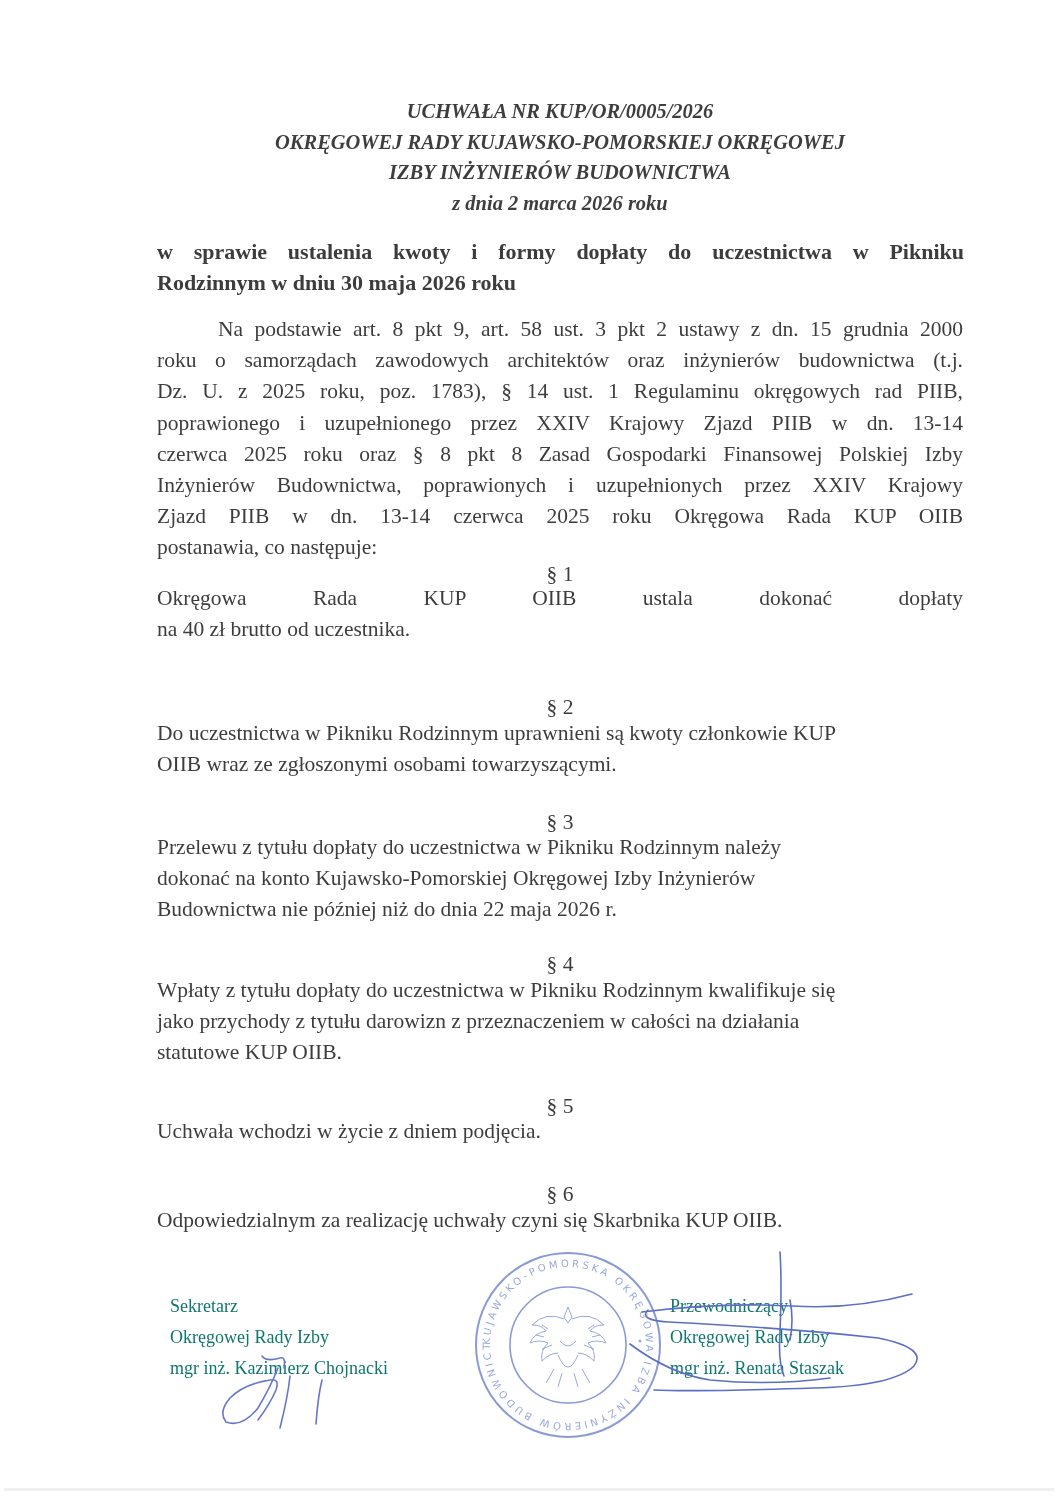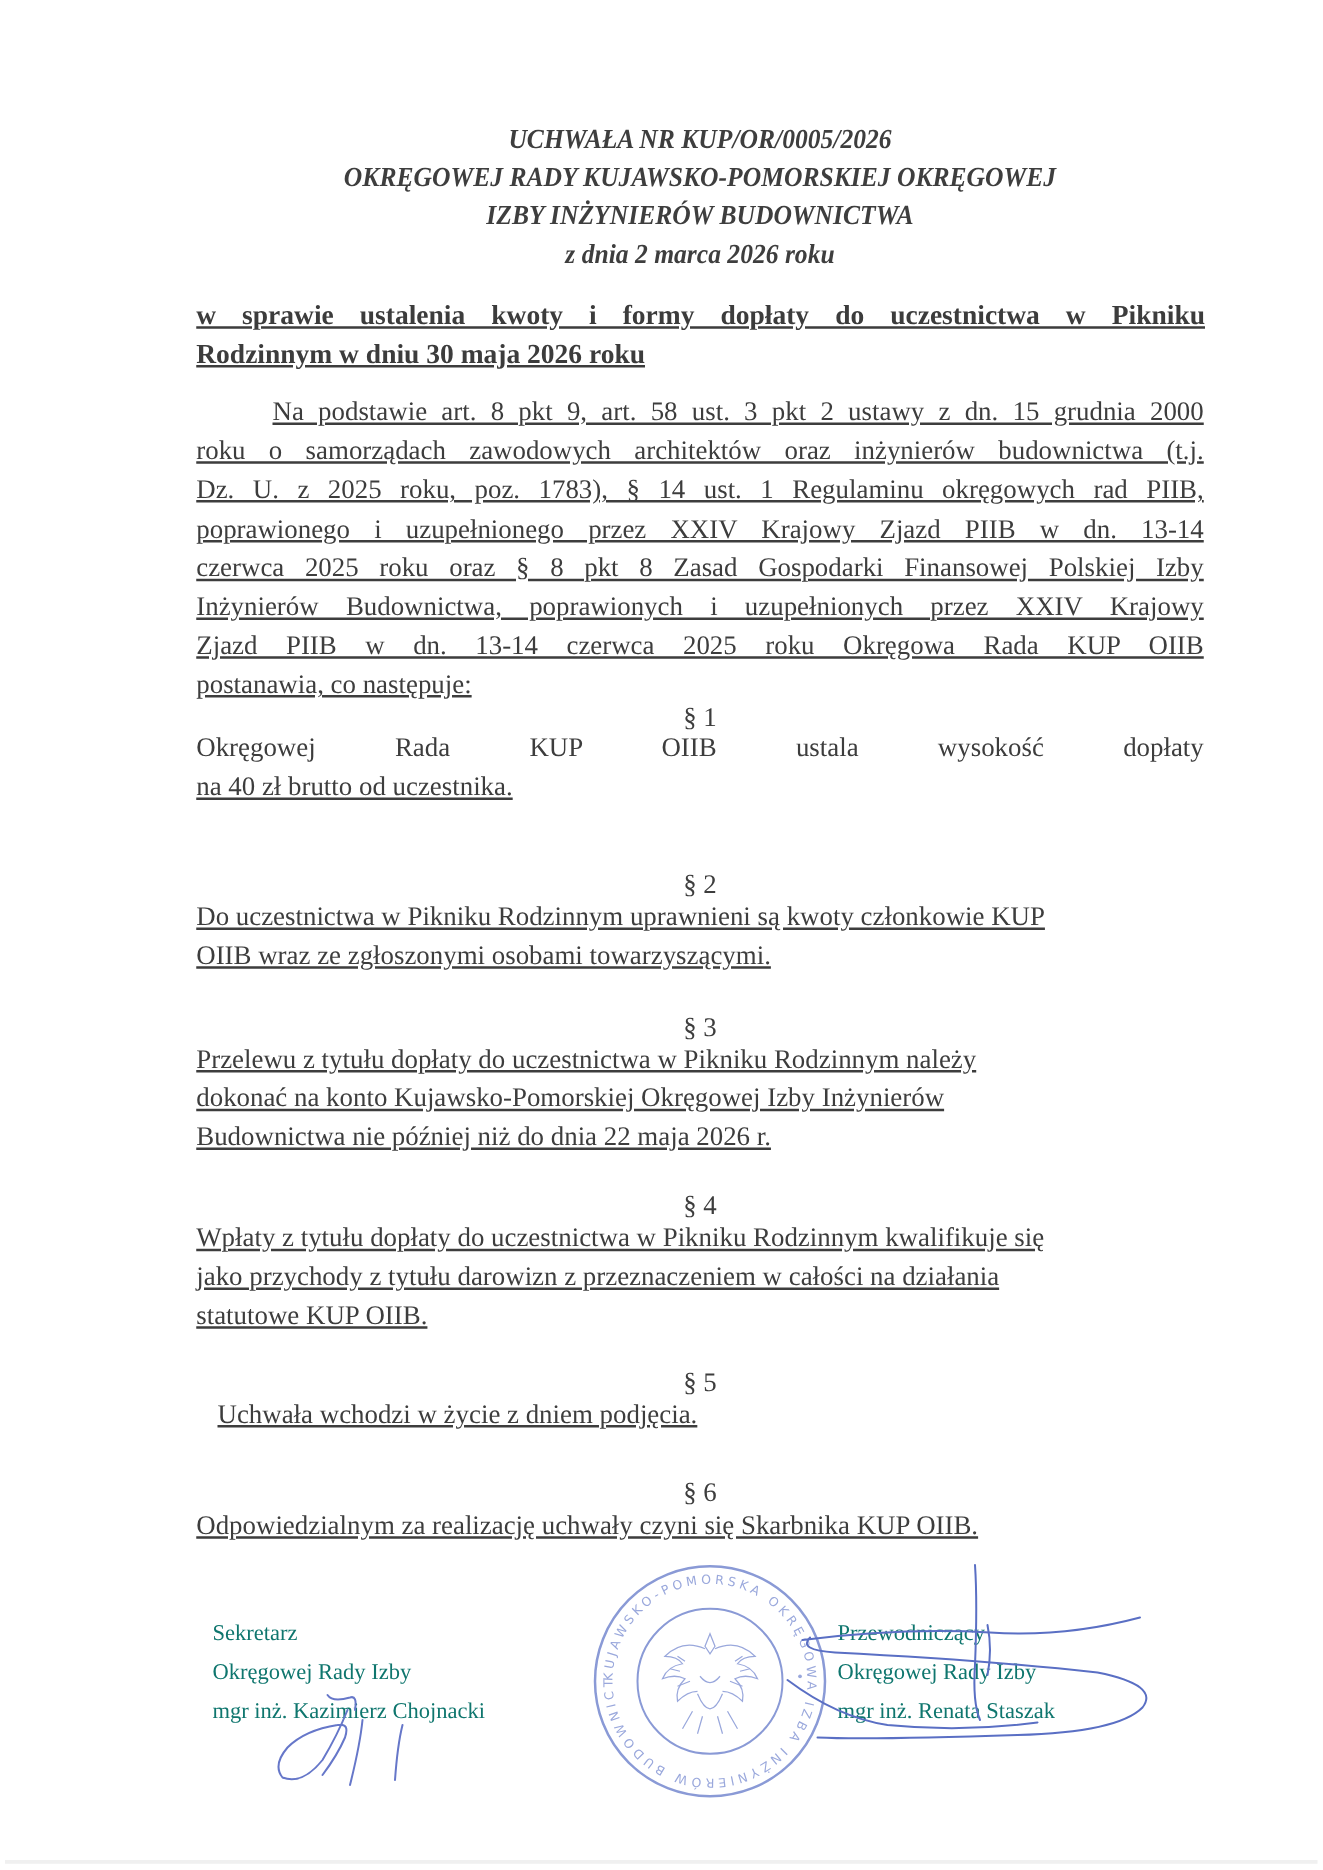--- a/index.html
+++ b/index.html
@@ -12,21 +12,21 @@
             transform: scaleX(0.93); transform-origin: center top; }
   .header div { white-space: nowrap; }
 
   .subject { position: absolute; left: 157px; top: 236px; width: 807px;
              font-weight: bold; font-size: 22px; line-height: 31px; color: #3c3c3c; text-align: justify;
              text-align-last: left; }
 
   .preamble { position: absolute; left: 157px; top: 314px; width: 806px;
               font-size: 21.5px; line-height: 31.2px; text-align: justify; color: #3d3d3d; }
   .preamble .indent { display: inline-block; width: 61px; }
-  .line { display: block; text-align: justify; text-align-last: justify; white-space: nowrap; text-decoration: underline; }
+  .line { display: block; text-align: justify; text-align-last: justify; white-space: nowrap; }
   .line.last { text-align-last: left; }
 
   .par-num { position: absolute; left: 150px; width: 820px; text-align: center;
              font-size: 21.5px; color: #3d3d3d; line-height: 28px; }
   .par-body { position: absolute; left: 157px; width: 810px; font-size: 21.5px; line-height: 31px; color: #3d3d3d; }
   .par-body .line { text-align: left; text-align-last: left; }
   .par-body .jline { text-align-last: justify; text-align: justify; display: block; }
 
   .sig { position: absolute; font-size: 18px; line-height: 31px; color: #0f766e; }
   .sig-left { left: 170px; top: 1291px; width: 340px; }
@@ -60,21 +60,21 @@
     <span class="line">Dz. U. z 2025 roku,   poz. 1783), § 14 ust. 1 Regulaminu okręgowych rad PIIB,</span>
     <span class="line">poprawionego i uzupełnionego przez XXIV Krajowy Zjazd PIIB w dn. 13-14</span>
     <span class="line">czerwca 2025 roku oraz § 8 pkt 8 Zasad Gospodarki Finansowej Polskiej Izby</span>
     <span class="line">Inżynierów Budownictwa, poprawionych i uzupełnionych przez XXIV Krajowy</span>
     <span class="line">Zjazd PIIB w dn. 13-14 czerwca 2025 roku Okręgowa Rada KUP OIIB</span>
     <span class="line last">postanawia, co następuje:</span>
   </div>
 
   <div class="par-num" style="top:560px;">§ 1</div>
   <div class="par-body" style="top:583px; width:806px;">
-    <span class="jline" style="white-space:nowrap; word-spacing:52px;">Okręgowej Rada KUP OIIB ustala wysokość dopłaty</span>
+    <span class="jline" style="white-space:nowrap; word-spacing:52px;">Okręgowa Rada KUP OIIB ustala dokonać dopłaty</span>
     <span class="line">na 40 zł brutto od uczestnika.</span>
   </div>
 
   <div class="par-num" style="top:693px;">§ 2</div>
   <div class="par-body" style="top:718px;">
     <span class="line">Do uczestnictwa w Pikniku Rodzinnym uprawnieni są kwoty członkowie KUP</span>
     <span class="line">OIIB wraz ze zgłoszonymi osobami towarzyszącymi.</span>
   </div>
 
   <div class="par-num" style="top:808px;">§ 3</div>
@@ -85,21 +85,21 @@
   </div>
 
   <div class="par-num" style="top:950px;">§ 4</div>
   <div class="par-body" style="top:975px;">
     <span class="line">Wpłaty z tytułu dopłaty do uczestnictwa w Pikniku Rodzinnym kwalifikuje się</span>
     <span class="line">jako przychody z tytułu darowizn z przeznaczeniem w całości na działania</span>
     <span class="line">statutowe KUP OIIB.</span>
   </div>
 
   <div class="par-num" style="top:1092px;">§ 5</div>
-  <div class="par-body" style="top:1116px;margin-left:17px;">
+  <div class="par-body" style="top:1116px;">
     <span class="line">Uchwała wchodzi w życie z dniem podjęcia.</span>
   </div>
 
   <div class="par-num" style="top:1180px;">§ 6</div>
   <div class="par-body" style="top:1205px;">
     <span class="line">Odpowiedzialnym za realizację uchwały czyni się Skarbnika KUP OIIB.</span>
   </div>
 
   <div class="sig sig-left">
     <div>Sekretarz</div>

